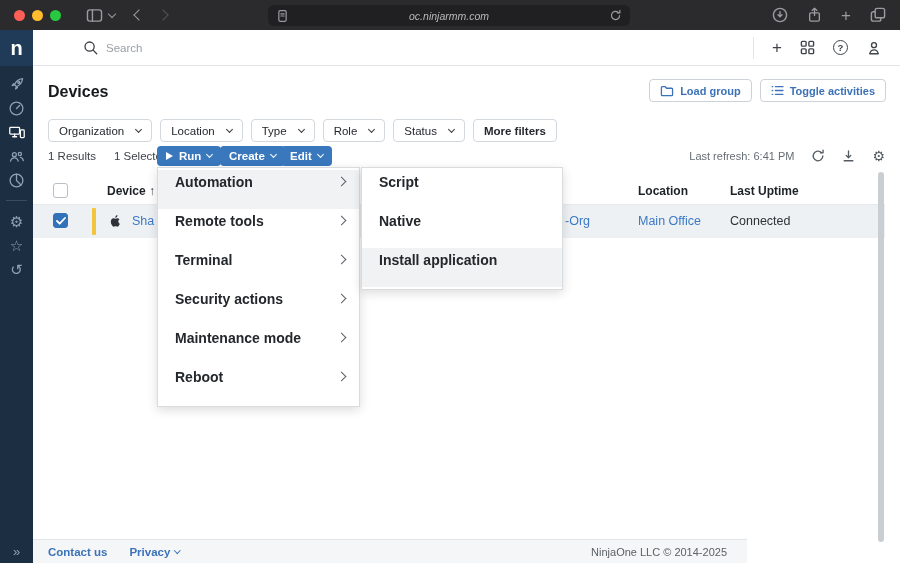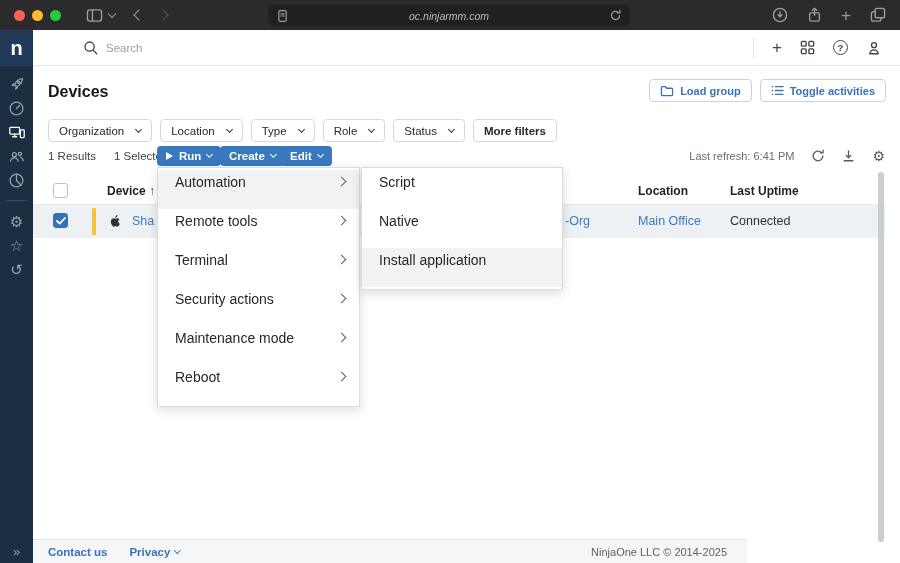--- a/index.html
+++ b/index.html
@@ -92,21 +92,21 @@
   .cell.link { color:#3b79c4; }
   .scroll-thumb { position:absolute; left:845px; top:106px; width:6px; height:370px;
                   background:#c9ced3; border-radius:3px; }
 
   
   .menu { position:absolute; background:#fff; border:1px solid #d9dcdf;
           box-shadow:0 3px 10px rgba(0,0,0,0.14); z-index:10; padding:2px 0; }
   .menu.main { left:157px; top:167px; width:203px; }
   .menu.sub  { left:361px; top:167px; width:202px; }
   .mi { height:39px; display:flex; align-items:center; justify-content:space-between;
-        padding:0 14px 16px 17px; font-size:14px; color:#24272b; background:#fff; }
+        padding:0 14px 16px 17px; font-size:14px; color:#24272b; background:#fff;font-weight:bold; }
   .mi.hl { background:#f1f2f3; }
   .mi .cv { width:7px; height:7px; border-width:1.6px; color:#5a6067; }
 
   
   .footer { position:absolute; left:33px; top:539px; width:714px; height:24px;
             background:#f5f6f7; border-top:1px solid #e3e5e8;
             display:flex; align-items:center; }
   .foot-link { font-size:11.5px; color:#3b72b8; font-weight:600; display:flex;
                align-items:center; gap:5px; }
   .foot-link .cv { width:4.5px; height:4.5px; border-width:1.3px; color:#3b72b8; margin-top:-2px; }

